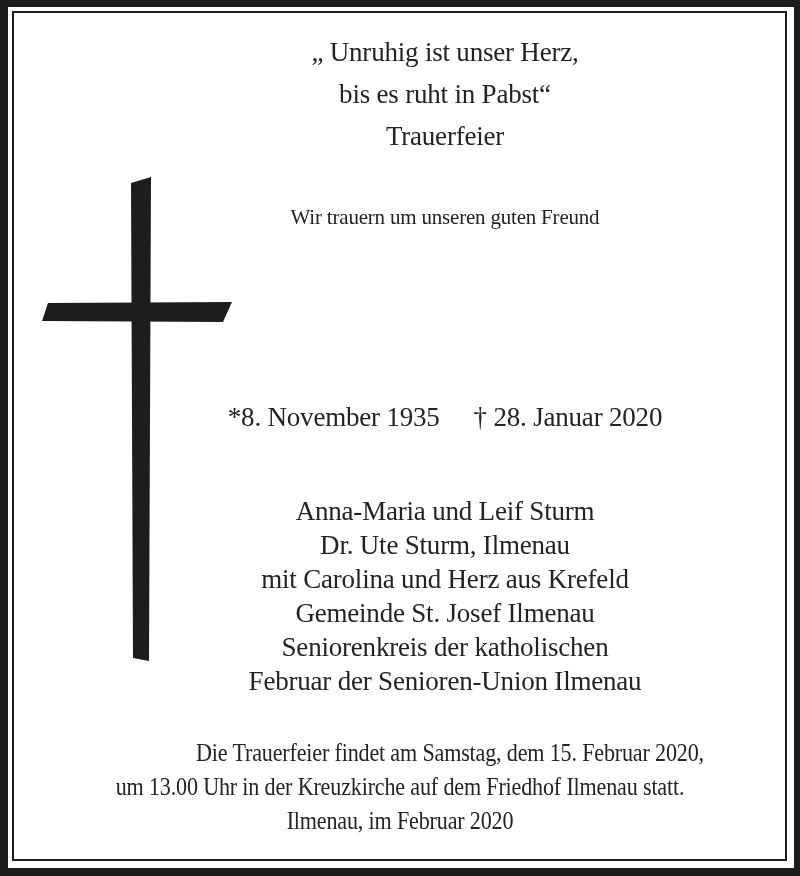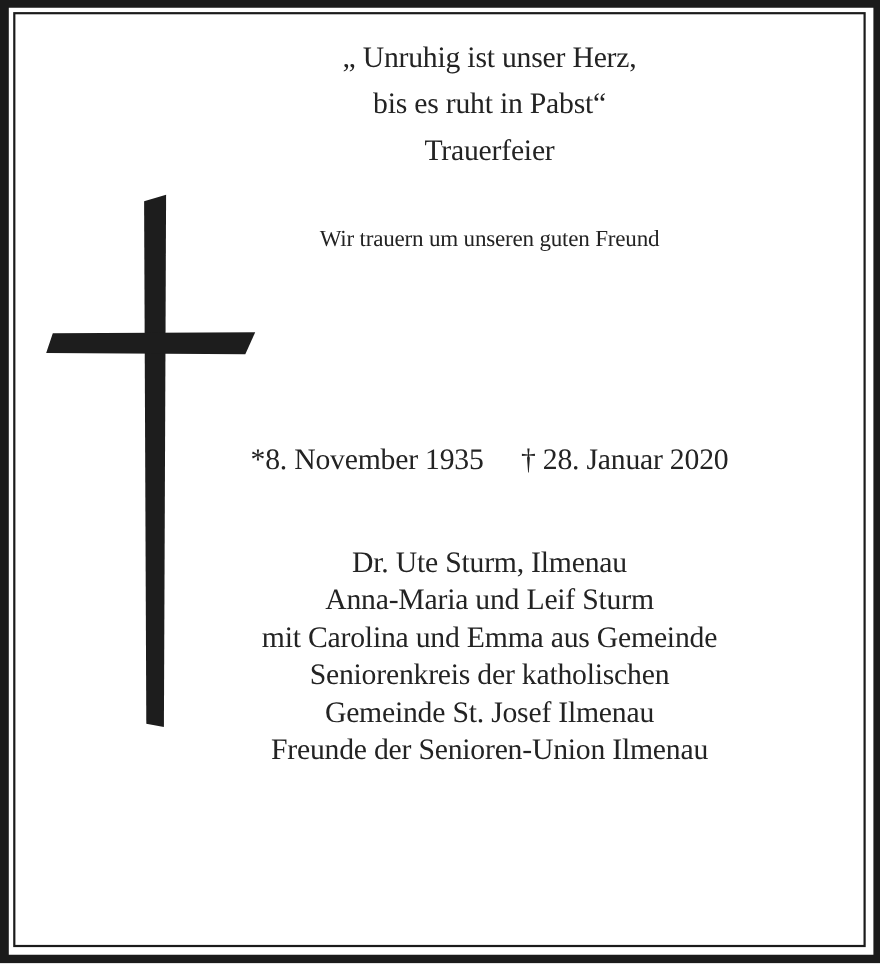--- a/index.html
+++ b/index.html
@@ -74,22 +74,27 @@
   </div>
 
   <div class="block intro-block">Wir trauern um unseren guten Freund</div>
 
 
   <div class="block dates-block">
     <span>*8. November 1935</span><span class="dates-spacer"></span><span>† 28. Januar 2020</span>
   </div>
 
   <div class="block mourners-block">
+    <div>Anna-Maria und Leif Sturm</div>
     <div>Dr. Ute Sturm, Ilmenau</div>
-    <div>Anna-Maria und Leif Sturm</div>
-    <div>mit Carolina und Emma aus Gemeinde</div>
+    <div>mit Carolina und Herz aus Krefeld</div>
+    <div>Gemeinde St. Josef Ilmenau</div>
     <div>Seniorenkreis der katholischen</div>
-    <div>Gemeinde St. Josef Ilmenau</div>
-    <div>Freunde der Senioren-Union Ilmenau</div>
+    <div>Februar der Senioren-Union Ilmenau</div>
   </div>
 
+  <div class="funeral-block">
+    <div class="funeral-line funeral-line-1">Die Trauerfeier findet am Samstag, dem 15. Februar 2020,</div>
+    <div class="funeral-line">um 13.00 Uhr in der Kreuzkirche auf dem Friedhof Ilmenau statt.</div>
+    <div class="funeral-line">Ilmenau, im Februar 2020</div>
+  </div>
 
 </div>
 
 </body></html>

